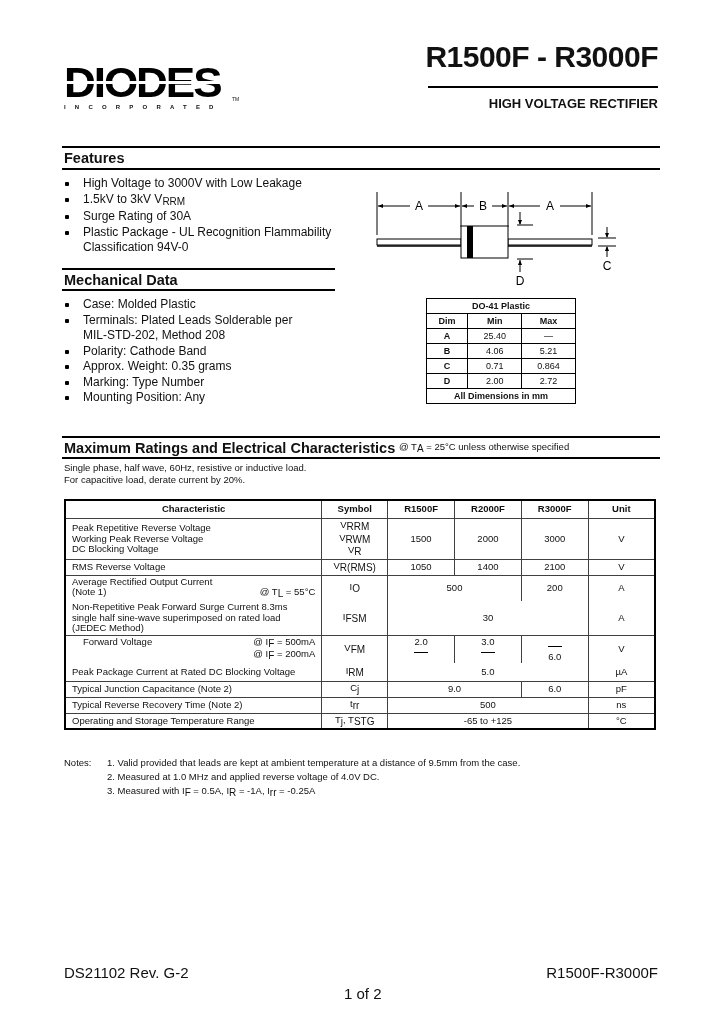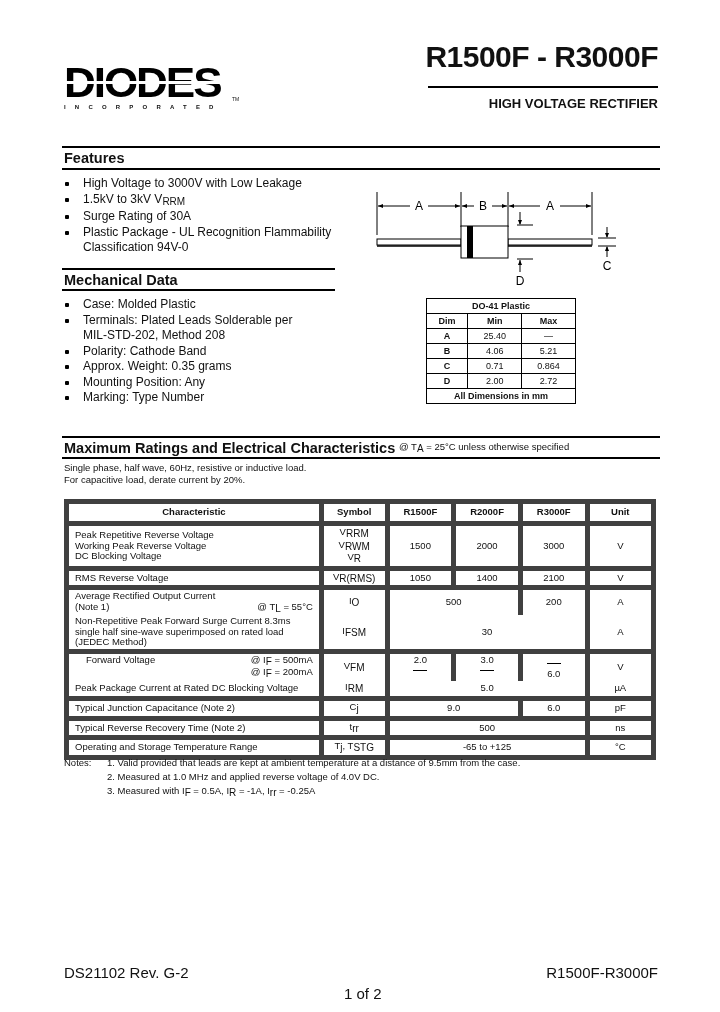--- a/index.html
+++ b/index.html
@@ -21,21 +21,21 @@
   ul.bul { list-style:none; margin:0; padding:0; font-size:12px; line-height:15.5px; }
   ul.bul li { position:relative; padding-left:21px; }
   ul.bul li::before { content:""; position:absolute; left:3px; top:6px; width:4px; height:4px; background:#000; border-radius:1px; }
   sub, .sub { font-size:10px; vertical-align:-2px; }
   
   table.dim { border-collapse:collapse; font-size:9px; }
   table.dim td { border:1px solid #000; text-align:center; height:14px; padding:0; }
   table.dim td.b { font-weight:bold; }
   
   table.main { border-collapse:collapse; font-size:9.5px; border:2px solid #000; }
-  table.main td { border:5px solid #404040; padding:1px 6px; vertical-align:middle; line-height:10.5px; }
+  table.main td { border:1px solid #404040; padding:1px 6px; vertical-align:middle; line-height:10.5px; }
   table.main td.c { text-align:center; padding:1px 2px; }
   table.main tr.hdr td { font-weight:bold; text-align:center; height:15px; }
   .noteline { font-size:9.5px; line-height:14px; white-space:nowrap; }
   .footer { font-size:15px; }
   .dash { display:inline-block; width:14px; border-top:1px solid #000; vertical-align:middle; }
 </style>
 </head>
 <body>
 
 <div class="abs logo">
@@ -59,22 +59,22 @@
 </ul>
 
 <div class="abs sec-rule" style="left:62px; width:273px; top:268px;"></div>
 <div class="abs sec-head" style="left:64px; top:272px;">Mechanical Data</div>
 <div class="abs sec-rule" style="left:62px; width:273px; top:289px; height:1.5px;"></div>
 <ul class="abs bul" style="left:62px; top:297px; width:290px;">
   <li><span>Case: Molded Plastic</span></li>
   <li><span>Terminals: Plated Leads Solderable per</span><br><span>MIL-STD-202, Method 208</span></li>
   <li><span>Polarity: Cathode Band</span></li>
   <li><span>Approx. Weight:  0.35 grams</span></li>
+  <li><span>Marking: Type Number</span></li>
   <li><span>Mounting Position: Any</span></li>
-  <li><span>Marking: Type Number</span></li>
 </ul>
 
 <div class="abs" style="left:360px; top:180px; width:270px; height:110px;">
   <svg width="270" height="110" viewBox="0 0 270 110" xmlns="http://www.w3.org/2000/svg" font-family="Liberation Sans, sans-serif" font-size="12">
 
     <line x1="17" y1="12" x2="17" y2="55" stroke="#000" stroke-width="1"></line>
     <line x1="101" y1="12" x2="101" y2="47" stroke="#000" stroke-width="1"></line>
     <line x1="148" y1="12" x2="148" y2="47" stroke="#000" stroke-width="1"></line>
     <line x1="232" y1="12" x2="232" y2="55" stroke="#000" stroke-width="1"></line>
 

